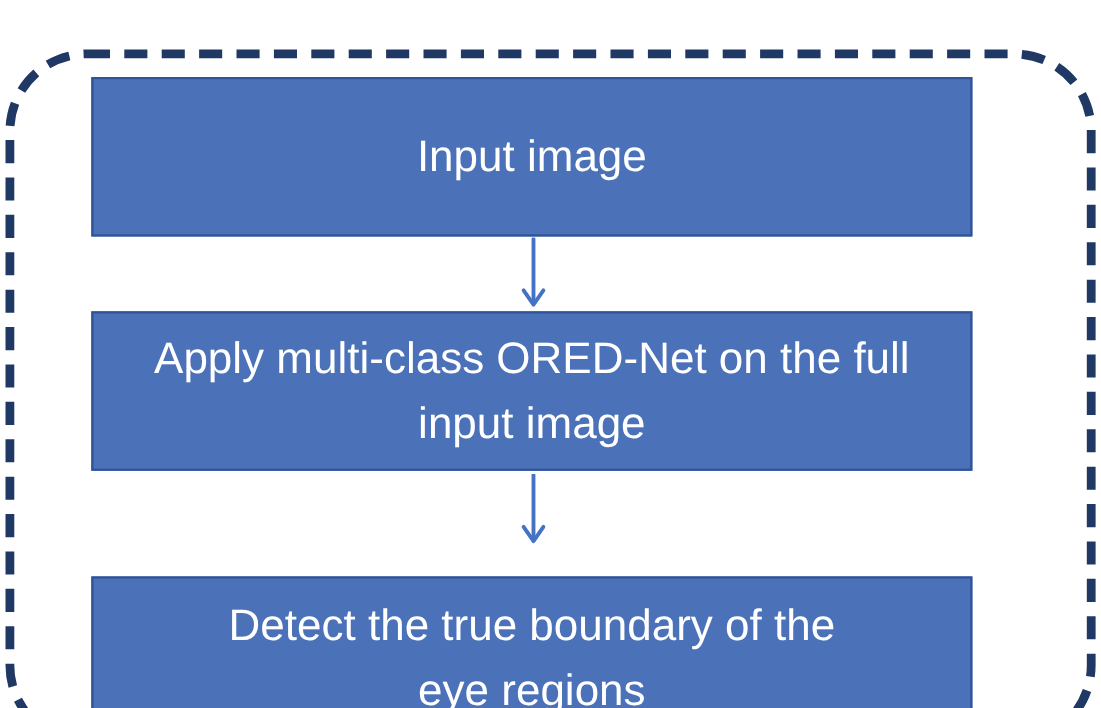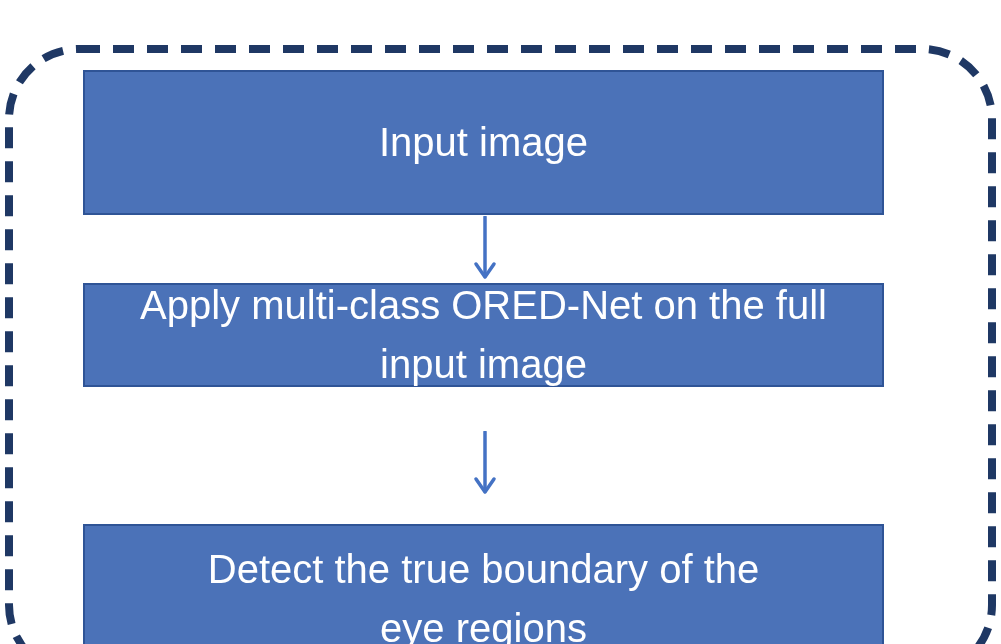--- a/index.html
+++ b/index.html
@@ -40,21 +40,21 @@
     color: var(--box_text, #FFFFFF);
     font-size: 40px;
     line-height: 59px;
     text-align: center;
     display: flex;
     flex-direction: column;
     justify-content: center;
     align-items: center;
   }
   .box-1 { top: 30px;  height: 145px; }
-  .box-2 { top: 243px; height: 104px; }
+  .box-2 { top: 243px; height: 145px; }
   .box-3 { top: 484px; height: 150px; }
   .flow-arrow {
     position: absolute;
     left: 470px;
     display: block;
   }
   .arrow-1 { top: 176px; }
   .arrow-2 { top: 391px; }
   .flow-arrow line,
   .flow-arrow polyline {

